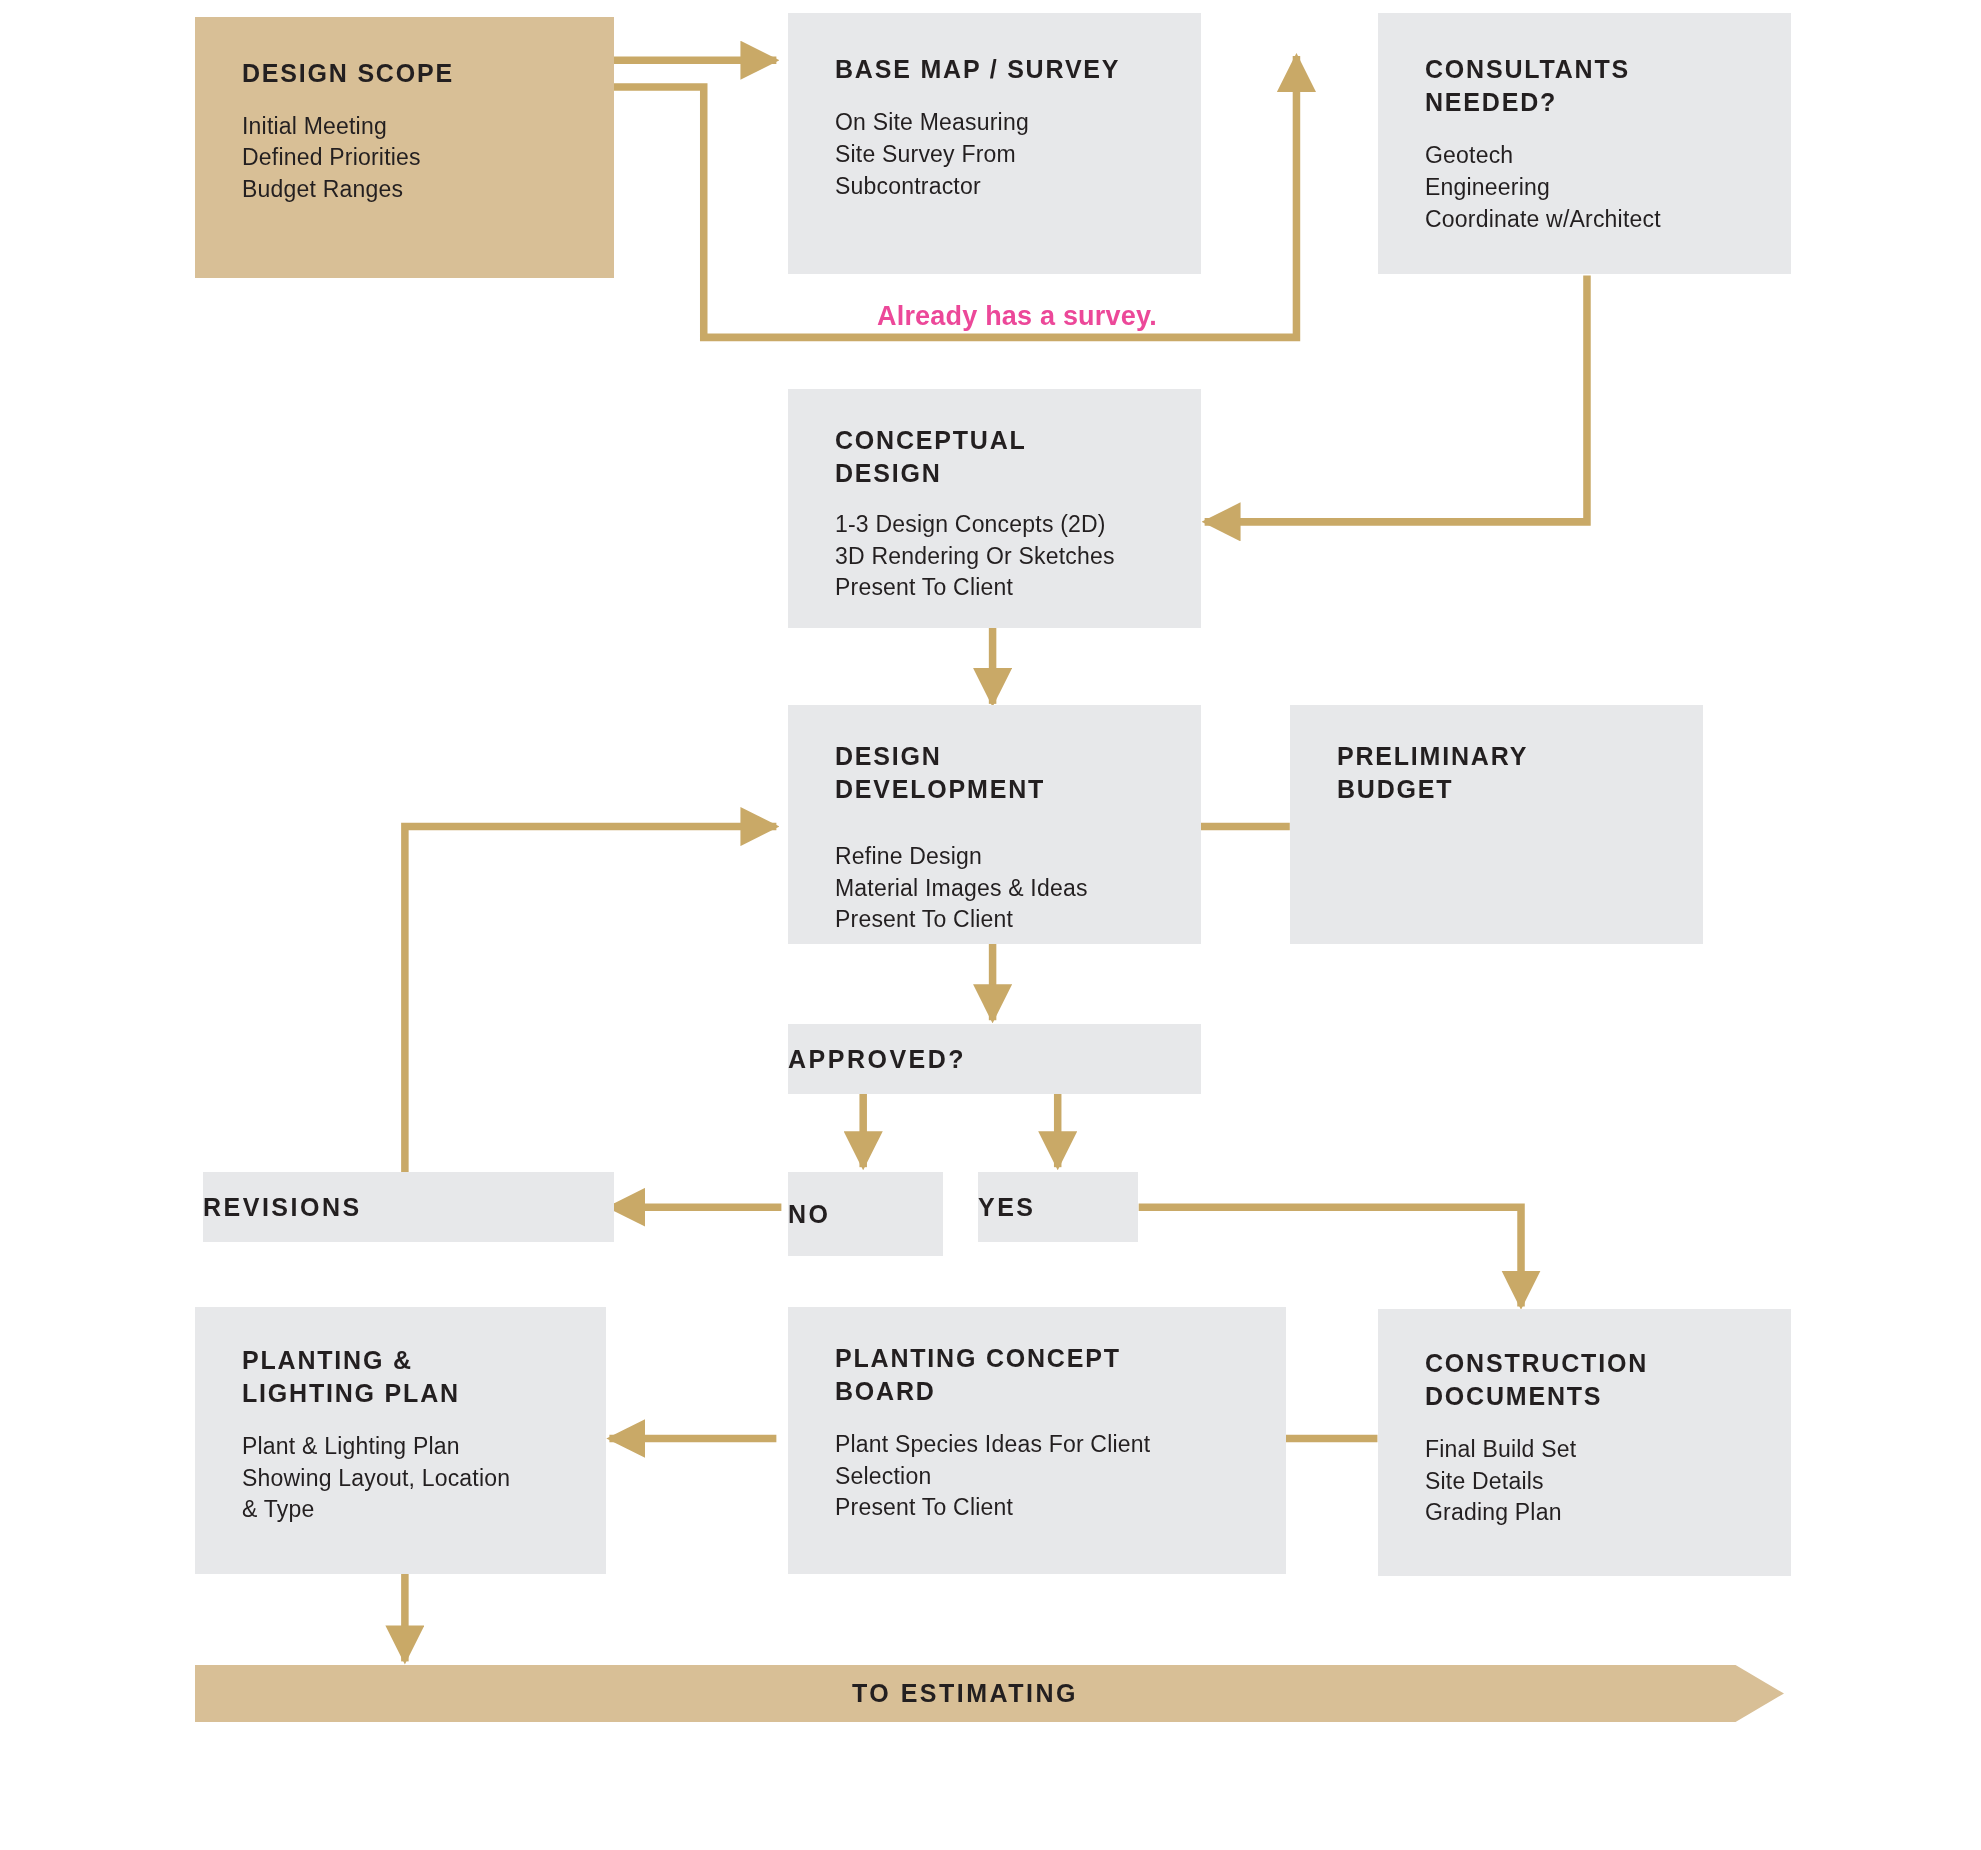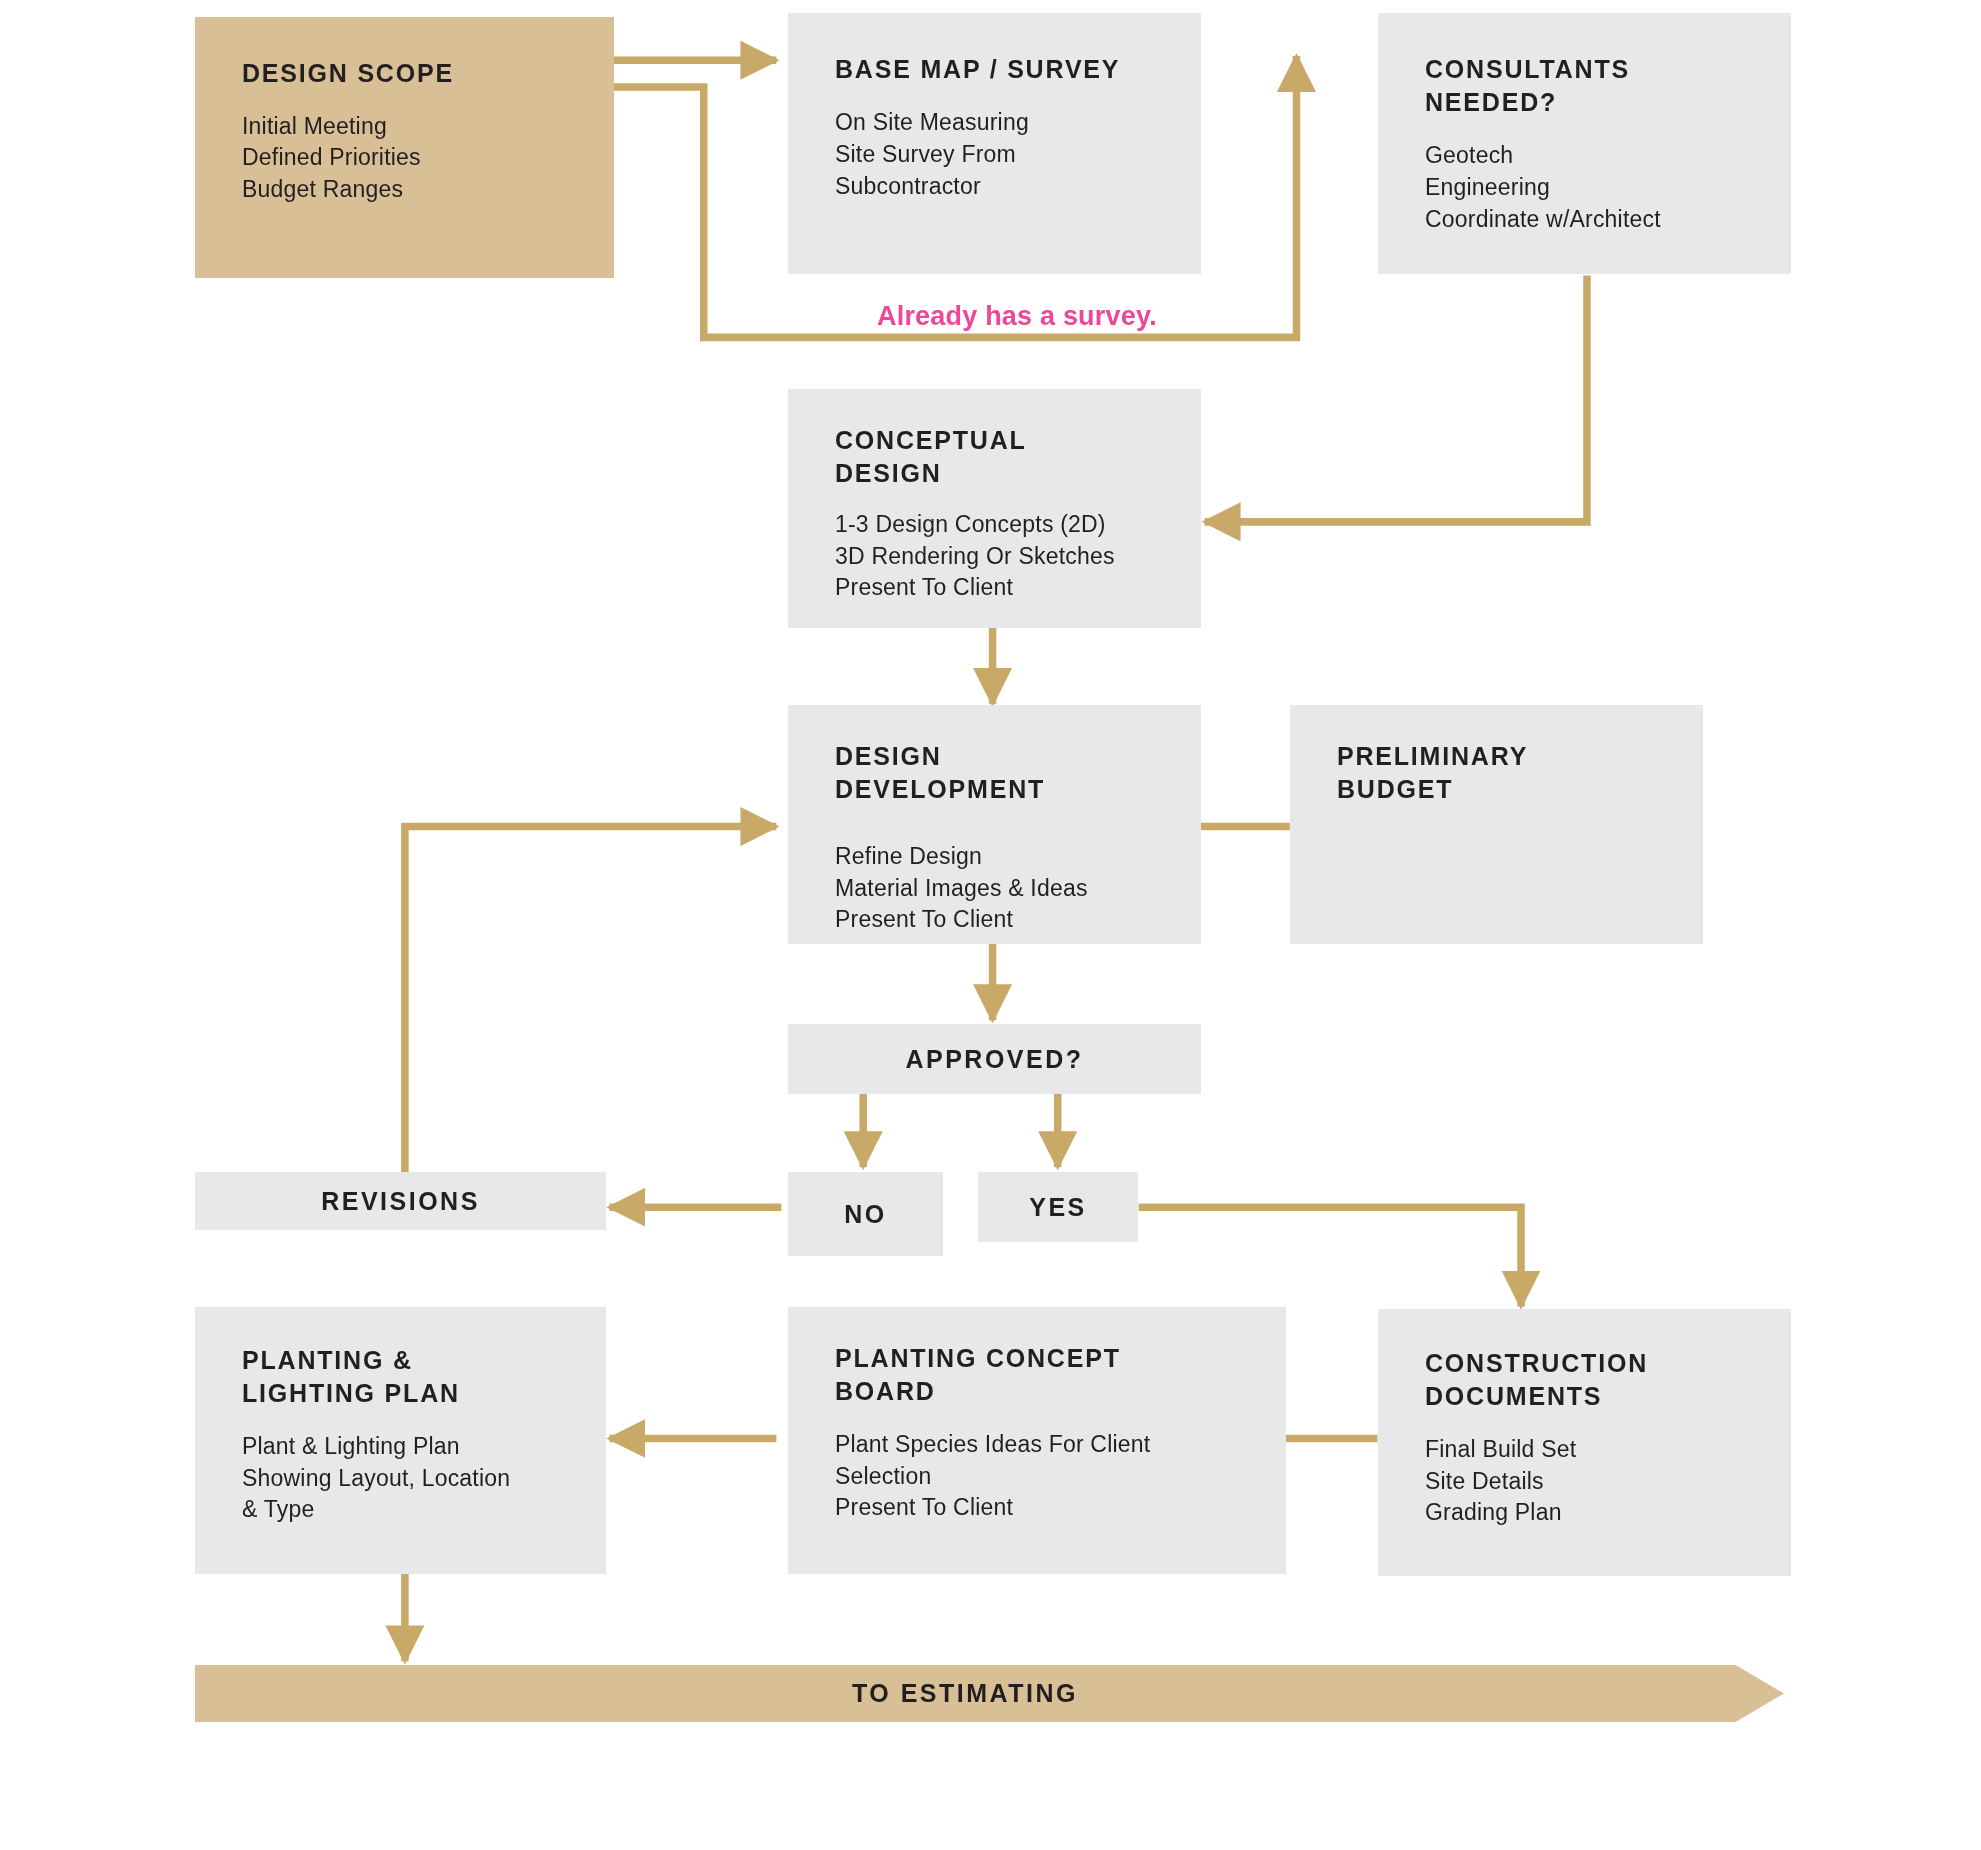--- a/index.html
+++ b/index.html
@@ -48,21 +48,21 @@
     font-size: 23px;
     font-weight: 400;
     letter-spacing: 0.2px;
     color: #231f20;
     line-height: 1.38;
     white-space: pre-line;
   }
   .node.centered {
     display: flex;
     align-items: center;
-    justify-content: center;
+    justify-content: flex-start;
   }
   .node.centered .node-title {
     position: static;
     letter-spacing: 2.5px;
     font-size: 25px;
     font-weight: 700;
     text-align: center;
   }
   .edge-label {
     position: absolute;
@@ -172,21 +172,21 @@
 
   <div class="node" style="left:1290px; top:705px; width:413px; height:239px;">
     <div class="node-title" style="left:47px; top:35px;">PRELIMINARY
 BUDGET</div>
   </div>
 
   <div class="node centered" style="left:788px; top:1024px; width:413px; height:70px;">
     <div class="node-title">APPROVED?</div>
   </div>
 
-  <div class="node centered" style="left:195px; top:1172px; width:411px; height:58px;">
+  <div class="node centered" style="left:203px; top:1172px; width:411px; height:70px;">
     <div class="node-title">REVISIONS</div>
   </div>
 
   <div class="node centered" style="left:788px; top:1172px; width:155px; height:84px;">
     <div class="node-title">NO</div>
   </div>
 
   <div class="node centered" style="left:978px; top:1172px; width:160px; height:70px;">
     <div class="node-title">YES</div>
   </div>

